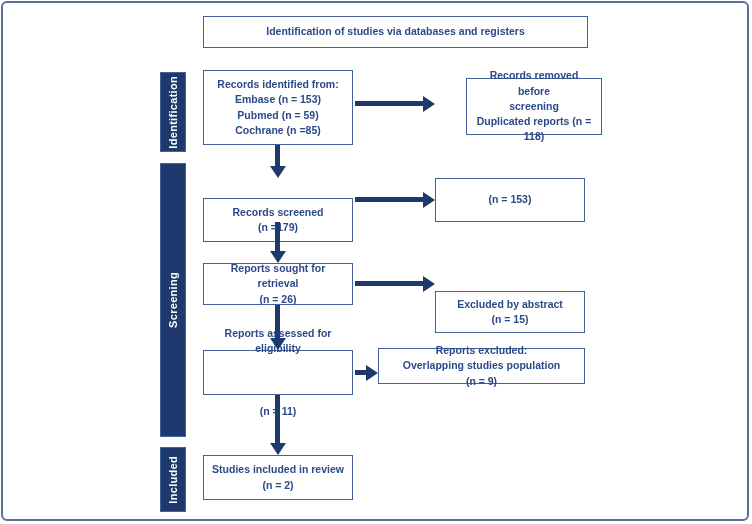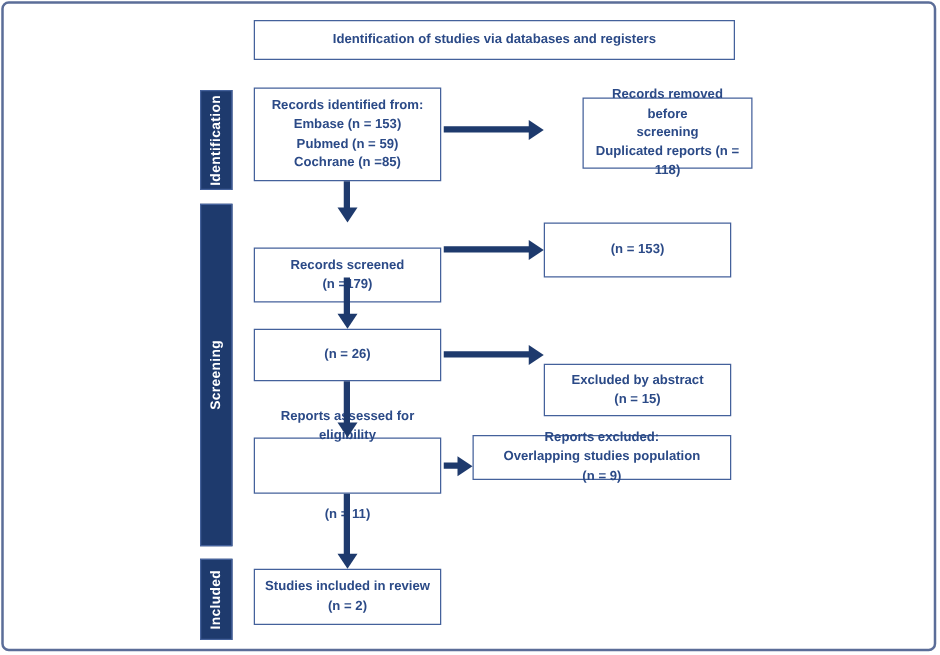--- a/index.html
+++ b/index.html
@@ -37,20 +37,21 @@
   <span>Records identified from:</span>
   <span>Embase (n = 153)</span>
   <span>Pubmed (n = 59)</span>
   <span>Cochrane (n =85)</span>
 </div>
 <div class="box" style="left:203px;top:178px;width:150px;height:44px;margin-top:20px;">
   <span>Records screened</span>
   <span>(n =179)</span>
 </div>
 <div class="box" style="left:203px;top:263px;width:150px;height:42px;">
+  <span>Reports sought for retrieval</span>
   <span>(n = 26)</span>
 </div>
 <div class="box" style="left:203px;top:350px;width:150px;height:45px;gap:48px;">
   <span>Reports assessed for eligibility</span>
   <span>(n = 11)</span>
 </div>
 <div class="box" style="left:203px;top:455px;width:150px;height:45px;">
   <span>Studies included in review</span>
   <span>(n = 2)</span>
 </div>

